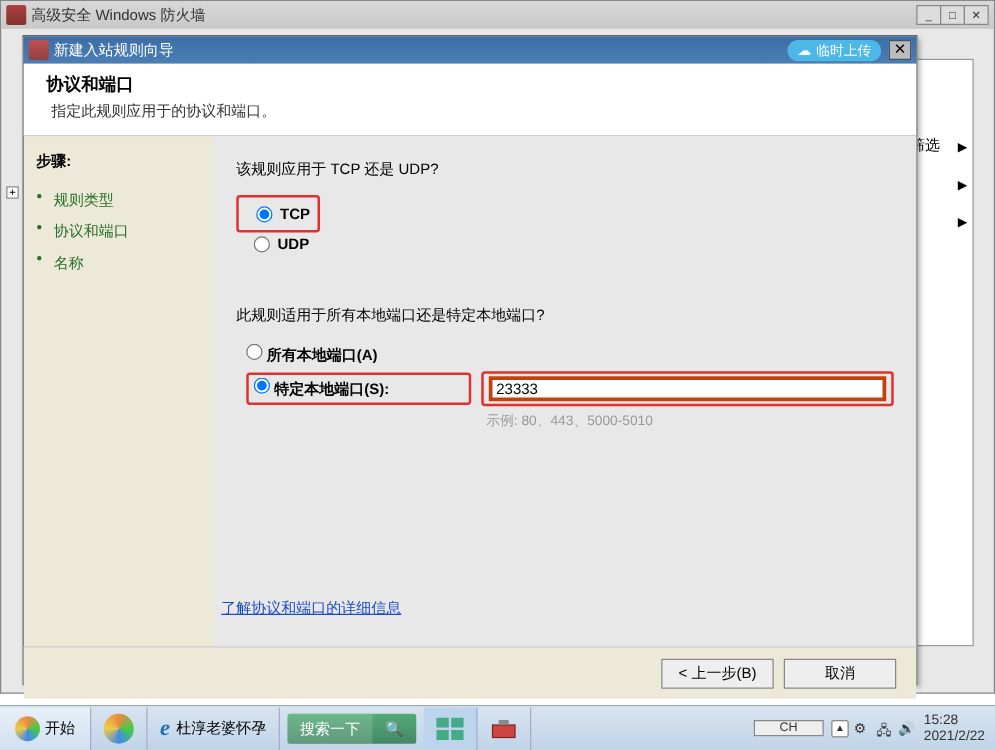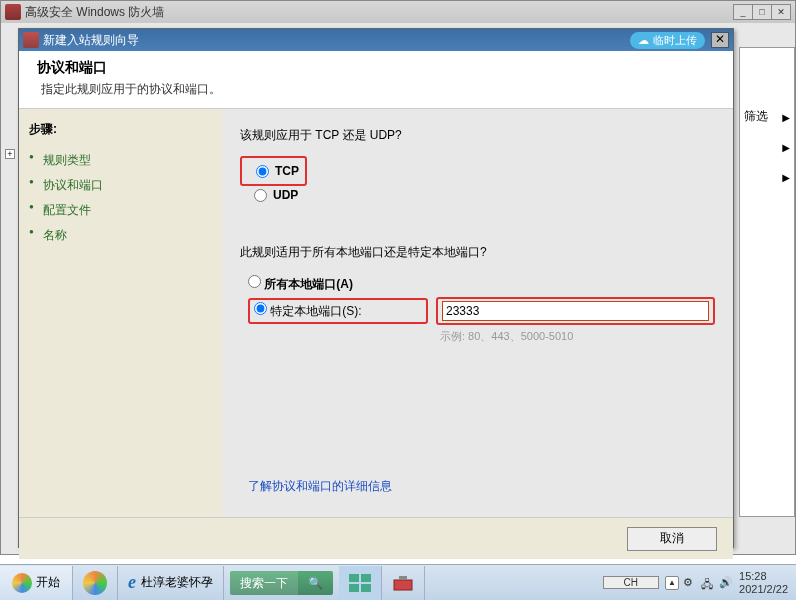--- a/index.html
+++ b/index.html
@@ -4,21 +4,21 @@
 <style>
 * { box-sizing: border-box; margin: 0; padding: 0; font-family: "Microsoft YaHei", "SimSun", Arial, sans-serif; }
 body { width: 796px; height: 600px; background: #fff; overflow: hidden; position: relative; }
 
 
 .parent-window { position: absolute; top: 0; left: 0; width: 796px; height: 555px; background: #e8e8e8; border: 1px solid #888; }
 .parent-title { height: 22px; background: linear-gradient(#d8d8d8,#c8c8c8); display: flex; align-items: center; padding: 0 4px; font-size: 12px; color: #333; }
 .parent-title .icon { width: 16px; height: 16px; background: linear-gradient(#b04040,#803030); margin-right: 4px; border-radius: 2px; }
 .parent-controls { margin-left: auto; display: flex; }
 .pc-btn { width: 20px; height: 16px; border: 1px solid #888; background: #ddd; font-size: 9px; line-height: 14px; text-align: center; margin-left: -1px; cursor: pointer; }
-.right-pane { position: absolute; right: 0; top: 46px; width: 56px; height: 470px; background: #fff; border: 1px solid #999; }
+.right-pane { position: absolute; right: 16px; top: 46px; width: 56px; height: 470px; background: #fff; border: 1px solid #999; }
 .right-pane .arrow { position: absolute; right: 4px; font-size: 10px; }
 
 
 .wizard { position: absolute; top: 28px; left: 18px; width: 716px; height: 520px; background: #ece9d8; border: 1px solid #666; box-shadow: 2px 2px 4px rgba(0,0,0,0.3); }
 .wiz-title { height: 22px; background: linear-gradient(#3a6ea5,#4a7eb5); color: #fff; display: flex; align-items: center; padding: 0 4px; font-size: 12px; justify-content: flex-end; }
 .wiz-title .icon { width: 16px; height: 16px; background: linear-gradient(#c05050,#904040); margin-right: 4px; border-radius: 2px; }
 .wiz-title .cloud-btn { margin-left: auto; background: #4db8e8; color: #fff; border-radius: 10px; padding: 1px 8px; font-size: 11px; display: flex; align-items: center; gap: 4px; }
 .wiz-title .close { width: 18px; height: 16px; border: 1px solid #456; background: #bbb; color: #000; text-align: center; line-height: 13px; font-size: 12px; margin-left: 6px; cursor: pointer; }
 .wiz-header { background: #fff; padding: 8px 18px 10px; border-bottom: 1px solid #ccc; }
 .wiz-header h2 { font-size: 14px; font-weight: bold; margin-bottom: 4px; }
@@ -31,24 +31,24 @@
 .main-pane { flex: 1; background: #e8e8e8; padding: 18px 18px 12px; font-size: 12px; position: relative; margin-left: 12px; }
 .question { margin-bottom: 12px; }
 .radio-row { display: flex; align-items: center; padding: 2px 0; margin-left: 8px; }
 .radio-row input { margin-right: 6px; }
 .radio-row label { font-weight: bold; }
 .highlight-red { border: 2px solid #e03030; border-radius: 3px; padding: 2px 4px; }
 .protocol-group { display: inline-block; padding: 4px 6px; }
 .ports-group { margin-top: 40px; }
 .port-row { display: flex; align-items: center; margin-left: 8px; padding: 2px 0; }
 .port-radio-wrap { width: 180px; }
-.port-input { width: 267px; height: 20px; border: 1px solid #c2410c; padding: 1px 3px; font-size: 12px; background: #fff; }
+.port-input { width: 318px; height: 20px; border: 3px solid #c2410c; padding: 1px 3px; font-size: 12px; background: #fff; }
 .port-input-wrap { padding: 2px 4px; }
 .example { margin-left: 200px; color: #999; font-size: 11px; margin-top: 2px; }
-.learn-link { color: #1a4cc7; position: absolute; left: 26px; bottom: 22px; cursor: pointer; }
+.learn-link { color: #1a4cc7; text-decoration: underline; position: absolute; left: 6px; bottom: 22px; cursor: pointer; }
 .wiz-footer { height: 42px; display: flex; align-items: center; justify-content: flex-end; padding: 0 16px; gap: 8px; background: #ece9d8; border-top: 1px solid #ccc; }
 .wiz-btn { min-width: 90px; height: 24px; font-size: 12px; background: #eee; border: 1px solid #888; cursor: pointer; }
 .next-wrap { padding: 3px 5px; }
 
 
 .taskbar { position: absolute; bottom: 0; left: 0; width: 796px; height: 36px; background: linear-gradient(#d8e4f0,#c0d4e8); border-top: 1px solid #9ab; display: flex; align-items: center; font-size: 12px; }
 .start-btn { display: flex; align-items: center; height: 34px; padding: 0 12px; background: linear-gradient(#e8f0f8,#d0e0f0); border-right: 1px solid #aac; cursor: pointer; gap: 4px; }
 .start-orb { width: 20px; height: 20px; border-radius: 50%; background: conic-gradient(#e84 0deg,#4c4 90deg,#48e 180deg,#ec4 270deg,#e84 360deg); }
 .task-item { height: 34px; display: flex; align-items: center; padding: 0 10px; border-right: 1px solid #aac; gap: 5px; }
 .task-item.ie-icon::before { content: "e"; color: #1e6fb8; font-style: italic; font-weight: bold; font-size: 18px; font-family: Georgia, serif; }
@@ -98,21 +98,20 @@
   </div>
   <div class="wiz-header">
     <h2>协议和端口</h2>
     <p>指定此规则应用于的协议和端口。</p>
   </div>
   <div class="wiz-body">
     <div class="steps-pane">
       <div class="steps-title">步骤:</div>
       <div class="step-item">规则类型</div>
       <div class="step-item">协议和端口</div>
-      <div class="step-item">配置文件</div>
       <div class="step-item">名称</div>
     </div>
     <div class="main-pane">
       <div class="question">该规则应用于 TCP 还是 UDP?</div>
       <span class="highlight-red protocol-group">
         <div class="radio-row">
           <input type="radio" name="proto" checked="" style="">
           <label>TCP</label>
         </div>
       </span>
@@ -125,33 +124,34 @@
         <div class="question">此规则适用于所有本地端口还是特定本地端口?</div>
         <div class="port-row">
           <div class="port-radio-wrap">
             <input type="radio" name="ports" style="">
             <label style="font-weight:bold">所有本地端口(A)</label>
           </div>
         </div>
         <div class="port-row">
           <span class="highlight-red port-radio-wrap">
             <input type="radio" name="ports" checked="" style="">
-            <label style="font-weight:normal">特定本地端口(S):</label>
+            <label style="font-weight:bold">特定本地端口(S):</label>
           </span>
           <span class="highlight-red port-input-wrap" style="margin-left:8px">
             <input class="port-input" type="text" value="23333" style="">
           </span>
         </div>
         <div class="example">示例: 80、443、5000-5010</div>
       </div>
 
       <a class="learn-link">了解协议和端口的详细信息</a>
     </div>
   </div>
   <div class="wiz-footer">
+    <button class="wiz-btn">&lt; 上一步(B)</button>
     <button class="wiz-btn">取消</button>
   </div>
 </div>
 
 <div class="watermark">https://blog.csdn.net/qq_37718</div>
 
 <div class="taskbar">
   <div class="start-btn">
     <div class="start-orb"></div>
     <span>开始</span>

